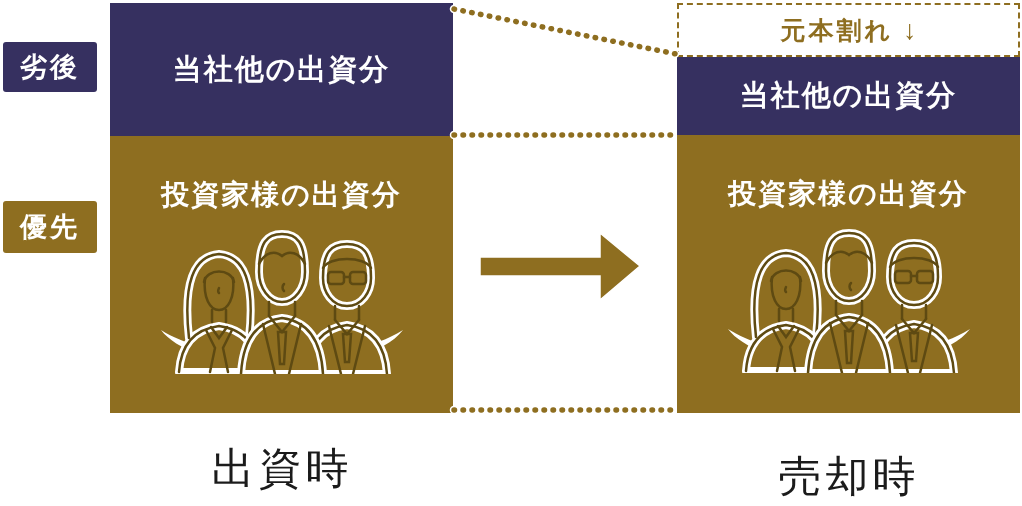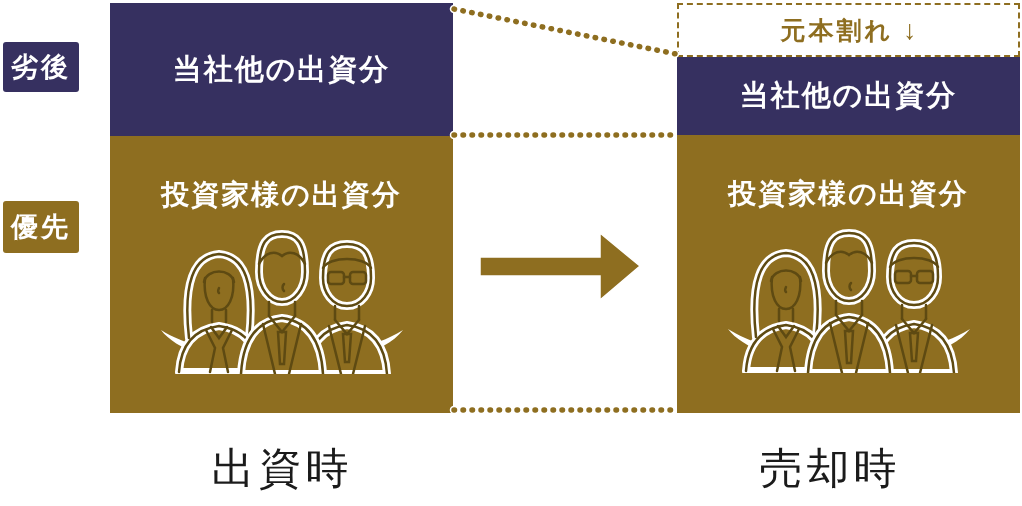--- a/index.html
+++ b/index.html
@@ -15,21 +15,21 @@
     background:#ffffff;
   }
   .canvas{
     position:relative;
     width:1022px;height:506px;
     background:#ffffff;
     overflow:hidden;
   }
   
   .badge{
-    position:absolute;left:3px;width:76px;
+    position:absolute;left:3px;width:94px;
     display:flex;align-items:center;justify-content:center;
     color:#fff;font-weight:bold;font-size:27px;
     letter-spacing:3px;border-radius:3px;
   }
   .badge.subordinated{top:42px;height:50px;background:var(--navy);}
   .badge.preferred{top:177px;height:52px;background:var(--gold);margin-top:24px;}
   
   .bar{
     position:absolute;top:3px;width:343px;height:410px;
     display:flex;flex-direction:column;
@@ -55,21 +55,21 @@
   }
   .loss-box .dn{font-size:27px;font-weight:900;letter-spacing:0;}
   .people{margin-top:12px;width:250px;height:148px;}
   
   .caption{
     position:absolute;top:440px;transform:translateX(-50%);
     font-size:43px;font-weight:normal;color:var(--caption);letter-spacing:4px;
     white-space:nowrap;
   }
   .caption.left{left:282px;}
-  .caption.right{left:830px;}
+  .caption.right{left:849px;margin-top:8px;}
   
   .overlay{position:absolute;left:0;top:0;width:1022px;height:506px;pointer-events:none;}
 </style>
 </head>
 <body>
 
 <div class="canvas">
 
   <svg width="0" height="0" style="position:absolute" aria-hidden="true">
     <defs>

